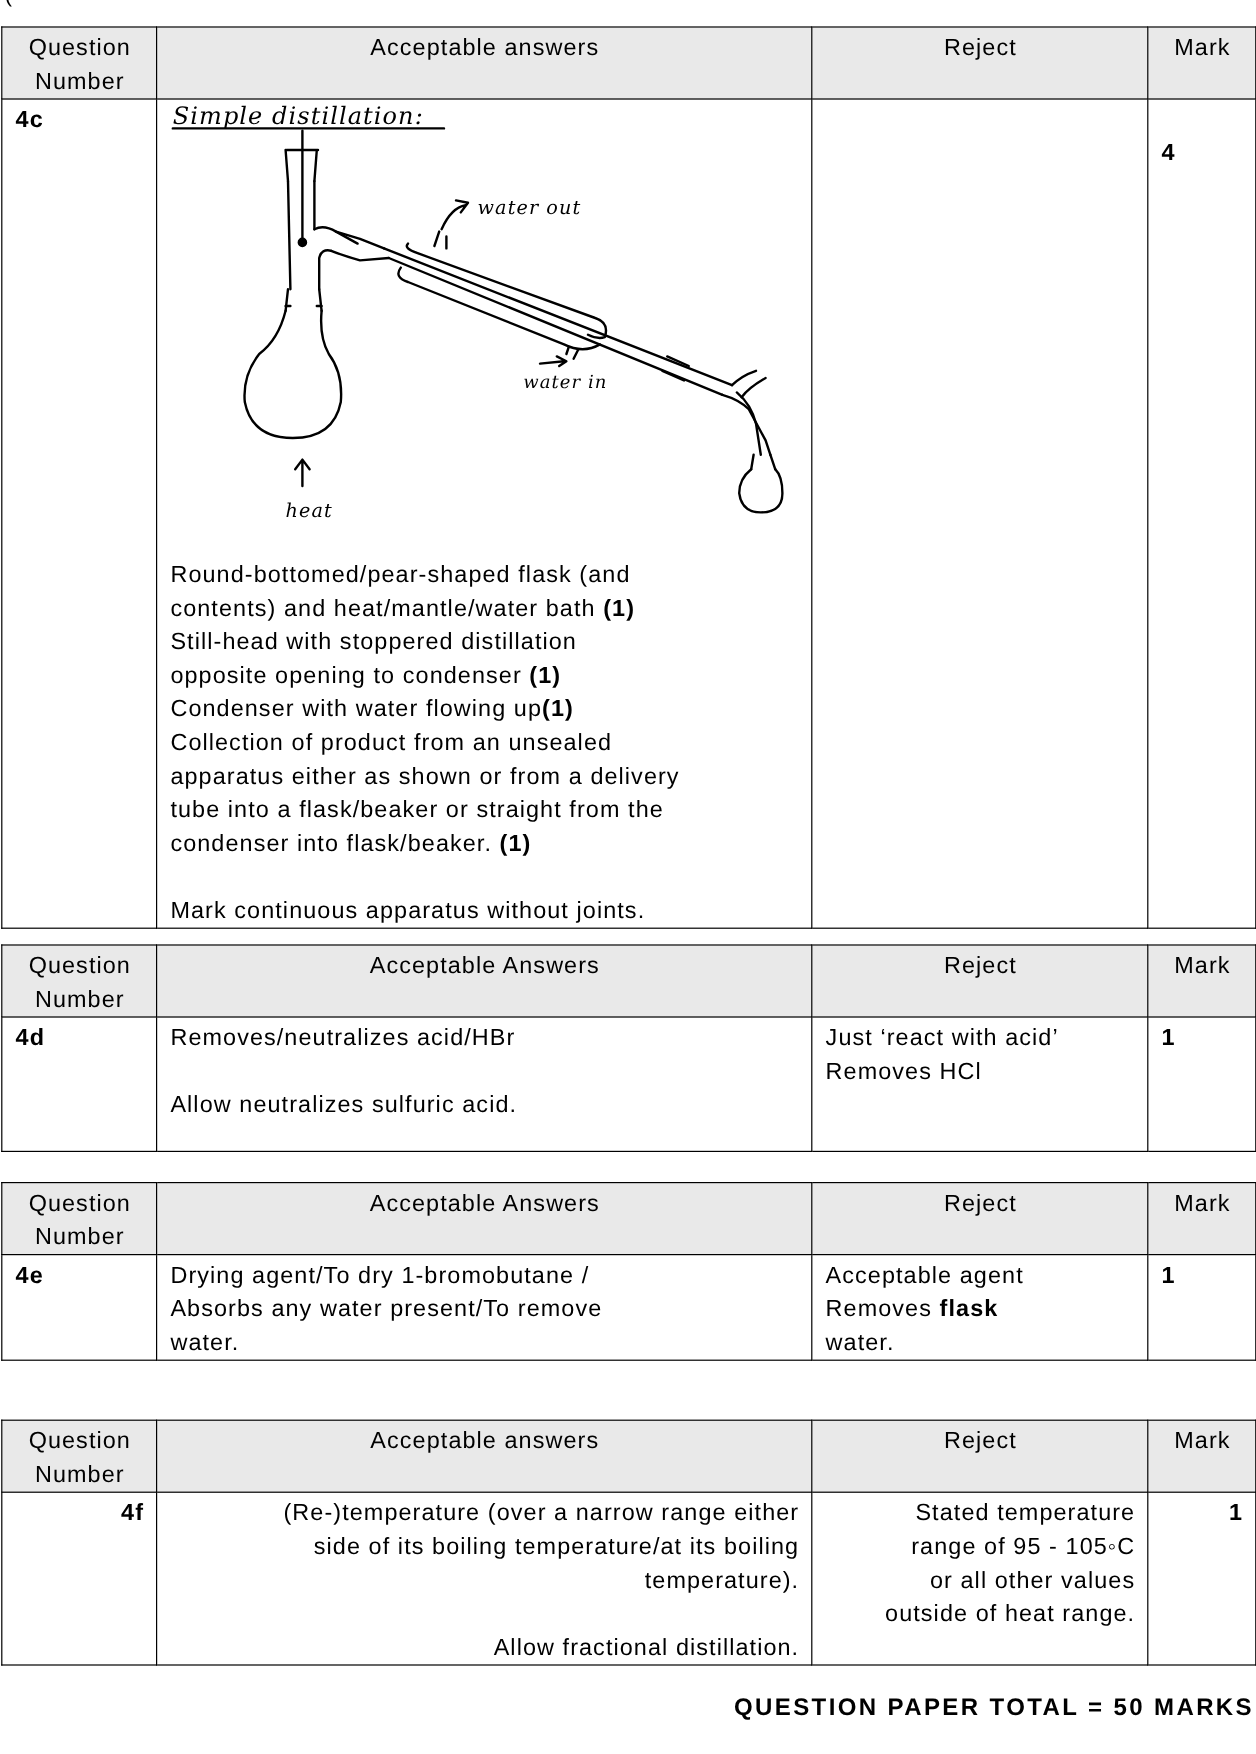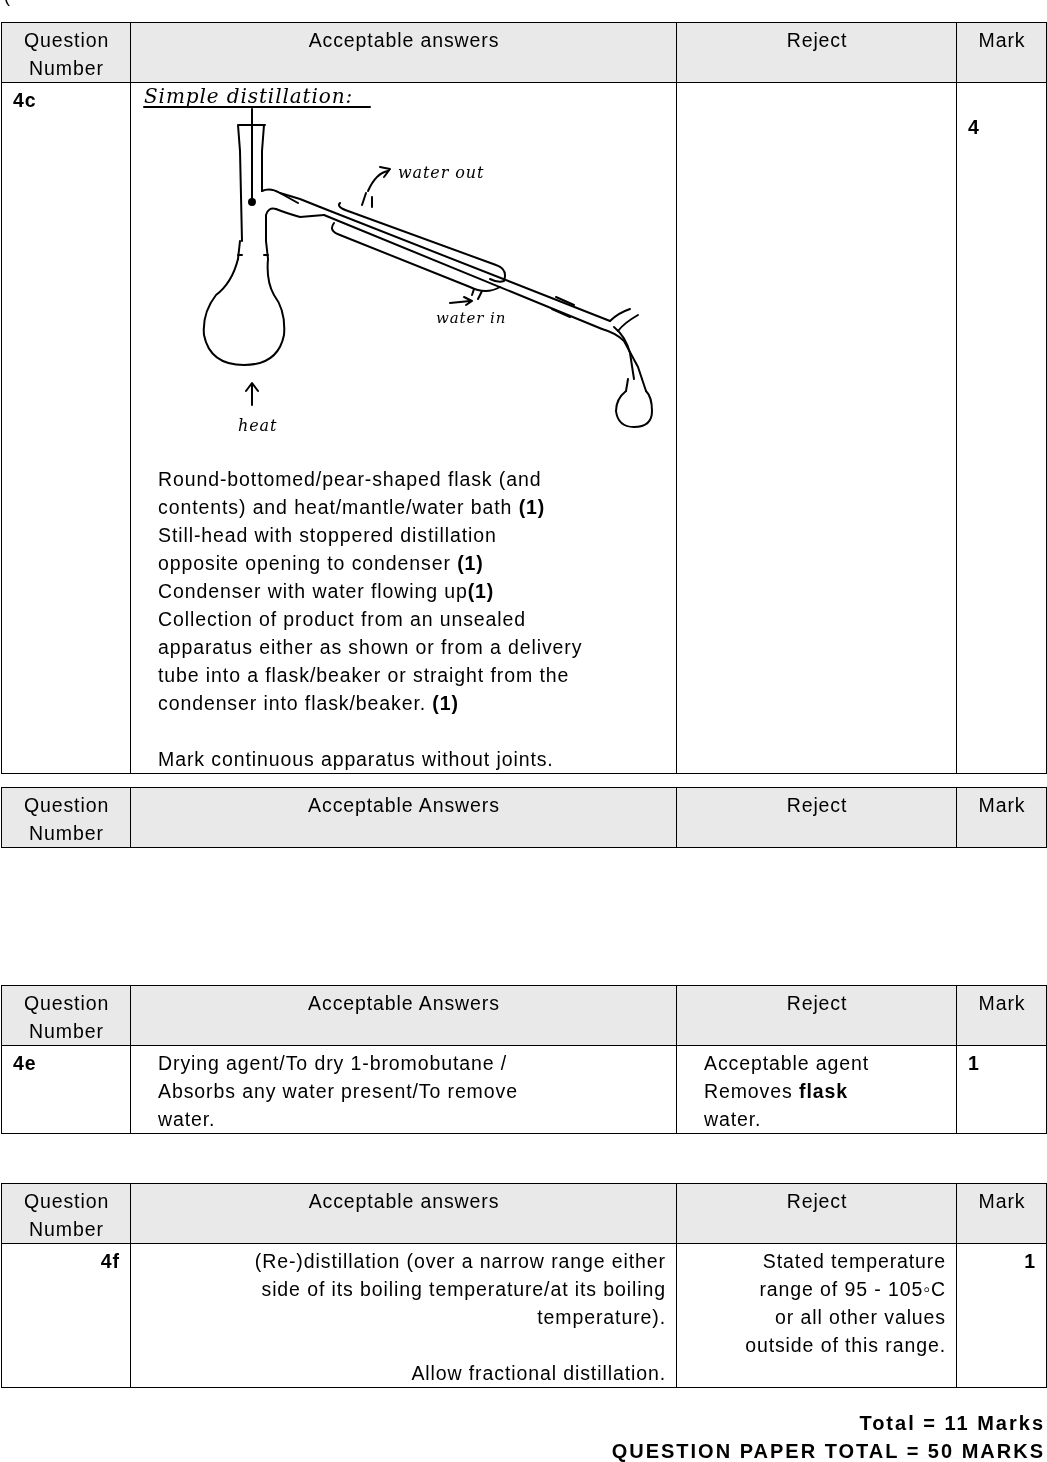--- a/index.html
+++ b/index.html
@@ -15,21 +15,21 @@
   }
   table.ms td {
     border: 1.5px solid #000; vertical-align: top;
     padding: 3px 10px 0 11px; line-height: 28px;
   }
   table.ms tr.head td { background: #e9e9e9; height: 53px; text-align: center; }
   col.c1 { width: 129px; } col.c2 { width: 546px; } col.c3 { width: 280px; } col.c4 { width: 90px; }
   .bold { font-weight: bold; }
   .mark-top { padding-top: 30px !important; }
   .diagram { display: block; margin-top: -3px; margin-left: -2px; }
-  .line { display: block; min-height: 28px; margin-left: 16px; }
+  .line { display: block; min-height: 28px; }
   .totals {
     position: absolute; right: 2px; top: 1409px; text-align: right;
     font-weight: bold; font-size: 20px; letter-spacing: 2px; line-height: 28px;
   }
 </style>
 </head>
 <body>
 
 <div class="stray">(</div>
 
@@ -124,20 +124,33 @@
       <col class="c3">
       <col class="c4">
     </colgroup>
   <tbody>
       <tr class="head">
     <td>Question Number</td>
     <td>Acceptable Answers</td>
     <td>Reject</td>
     <td>Mark</td>
   </tr>
+  <tr style="height:112px;">
+    <td class="bold">4d</td>
+    <td>
+      <span class="line">Removes/neutralizes acid/HBr</span>
+      <span class="line"></span>
+      <span class="line">Allow neutralizes sulfuric acid.</span>
+    </td>
+    <td>
+      <span class="line">Just ‘react with acid’</span>
+      <span class="line">Removes HCl</span>
+    </td>
+    <td class="bold">1</td>
+  </tr>
 </tbody>
   </table>
 
 <table class="ms" style="top:985px;">
   <colgroup>
       <col class="c1">
       <col class="c2">
       <col class="c3">
       <col class="c4">
     </colgroup>
@@ -175,33 +188,32 @@
   <tbody>
       <tr class="head">
     <td>Question Number</td>
     <td>Acceptable answers</td>
     <td>Reject</td>
     <td>Mark</td>
   </tr>
   <tr style="height:139px;text-align:right;">
     <td class="bold">4f</td>
     <td>
-      <span class="line">(Re-)distillation (over a narrow range either</span>
+      <span class="line">(Re-)temperature (over a narrow range either</span>
       <span class="line">side of its boiling temperature/at its boiling</span>
       <span class="line">temperature).</span>
       <span class="line"></span>
       <span class="line">Allow fractional distillation.</span>
     </td>
     <td>
       <span class="line">Stated temperature</span>
       <span class="line">range of 95 - 105◦C</span>
       <span class="line">or all other values</span>
-      <span class="line">outside of this range.</span>
+      <span class="line">outside of heat range.</span>
     </td>
     <td class="bold">1</td>
   </tr>
 </tbody>
   </table>
 
 <div class="totals">
-  <div>Total = 11 Marks</div>
   <div>QUESTION PAPER TOTAL = 50 MARKS</div>
 </div>
 
 </body></html>

